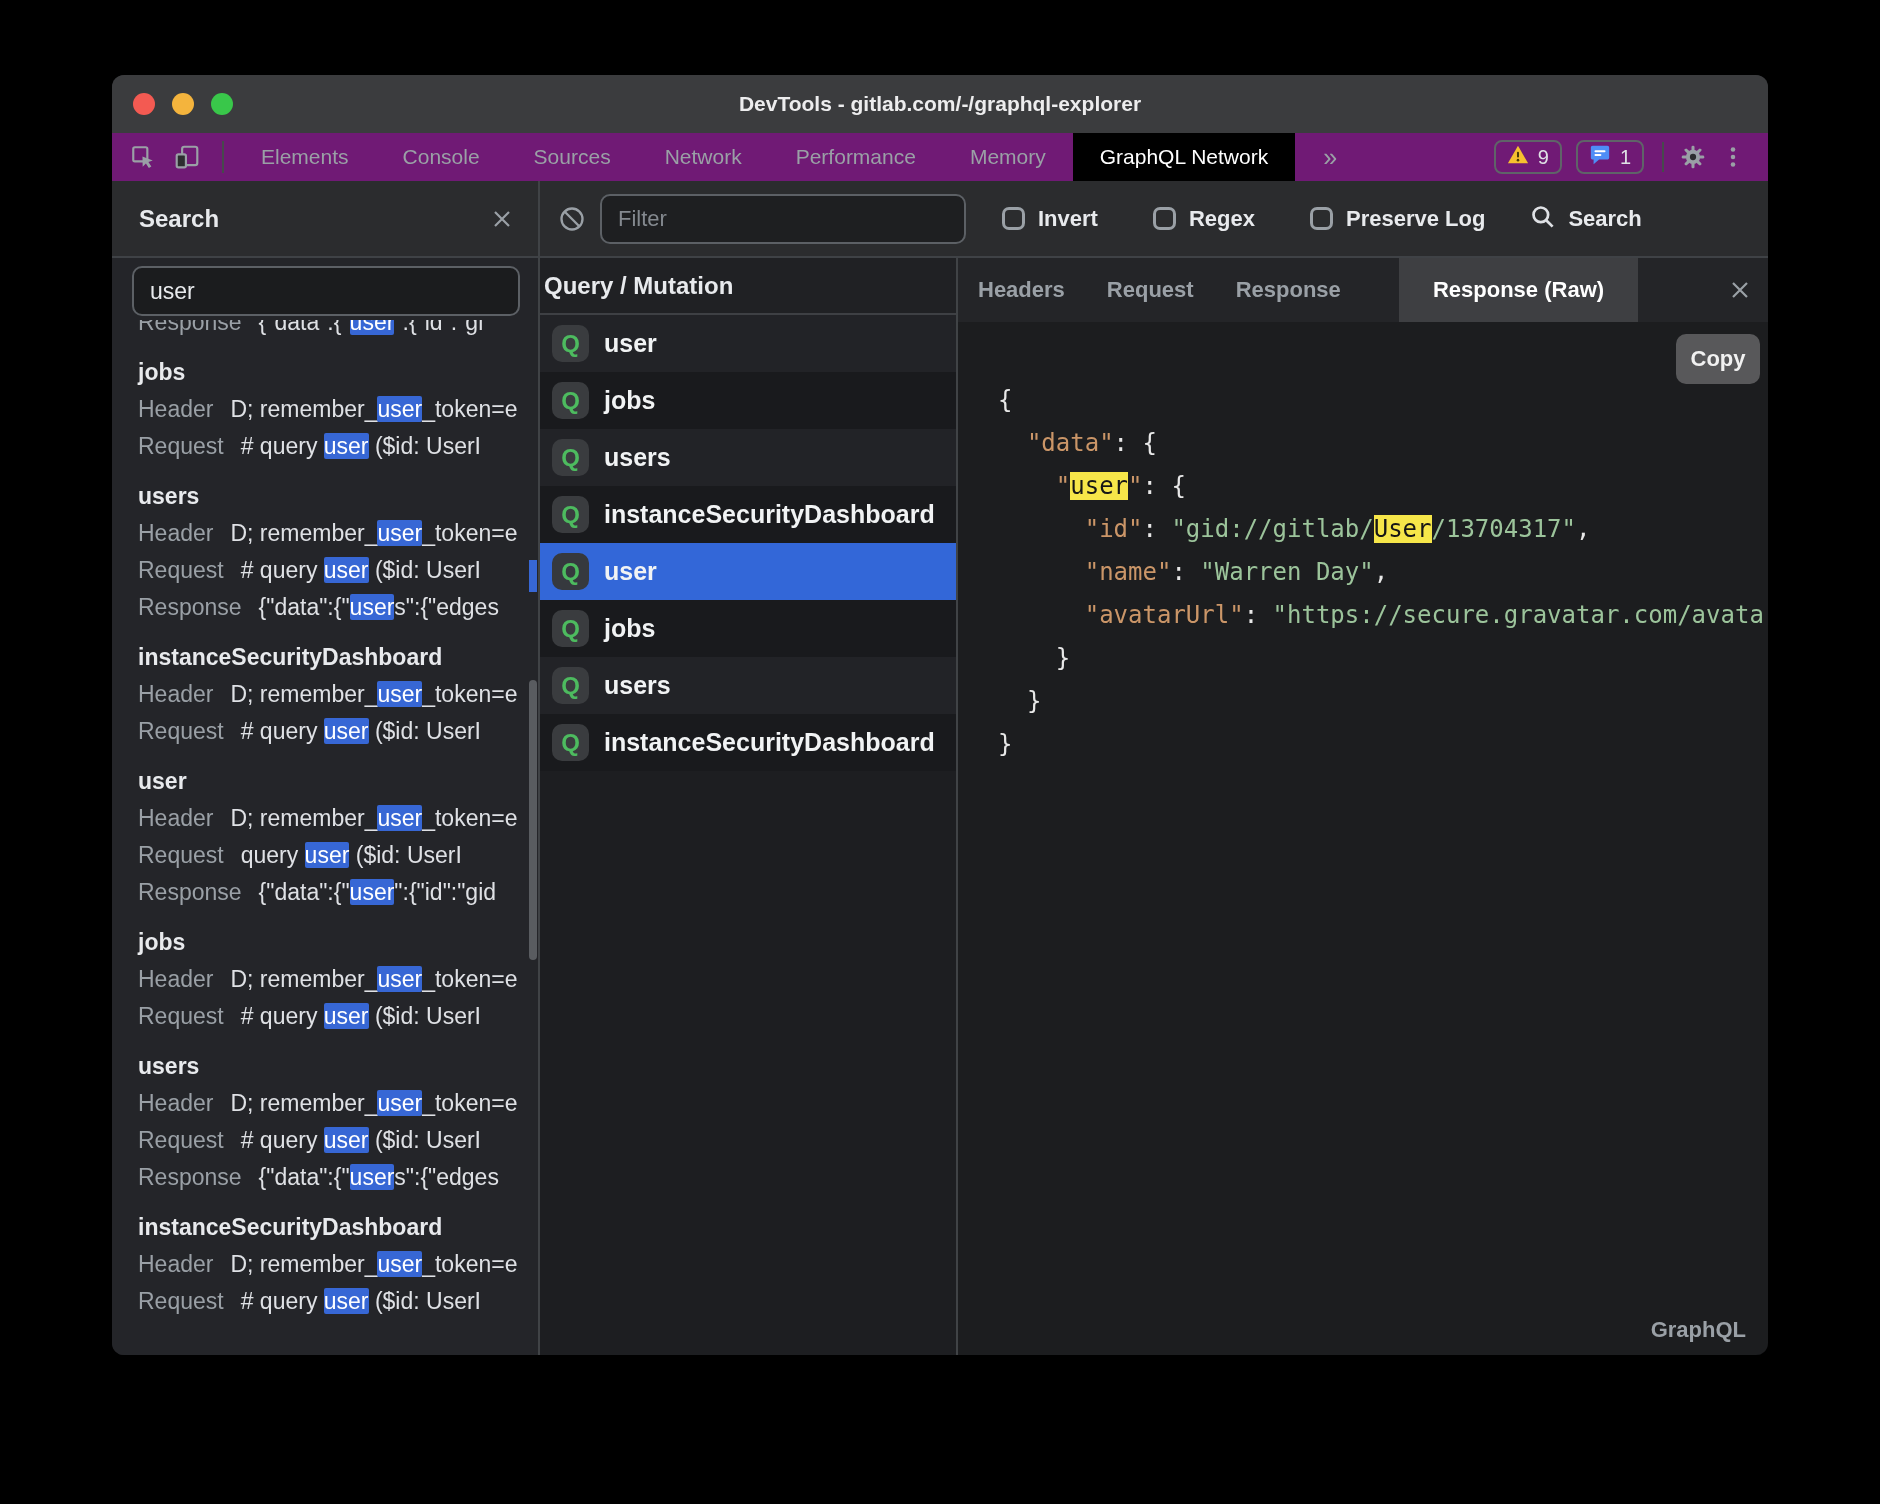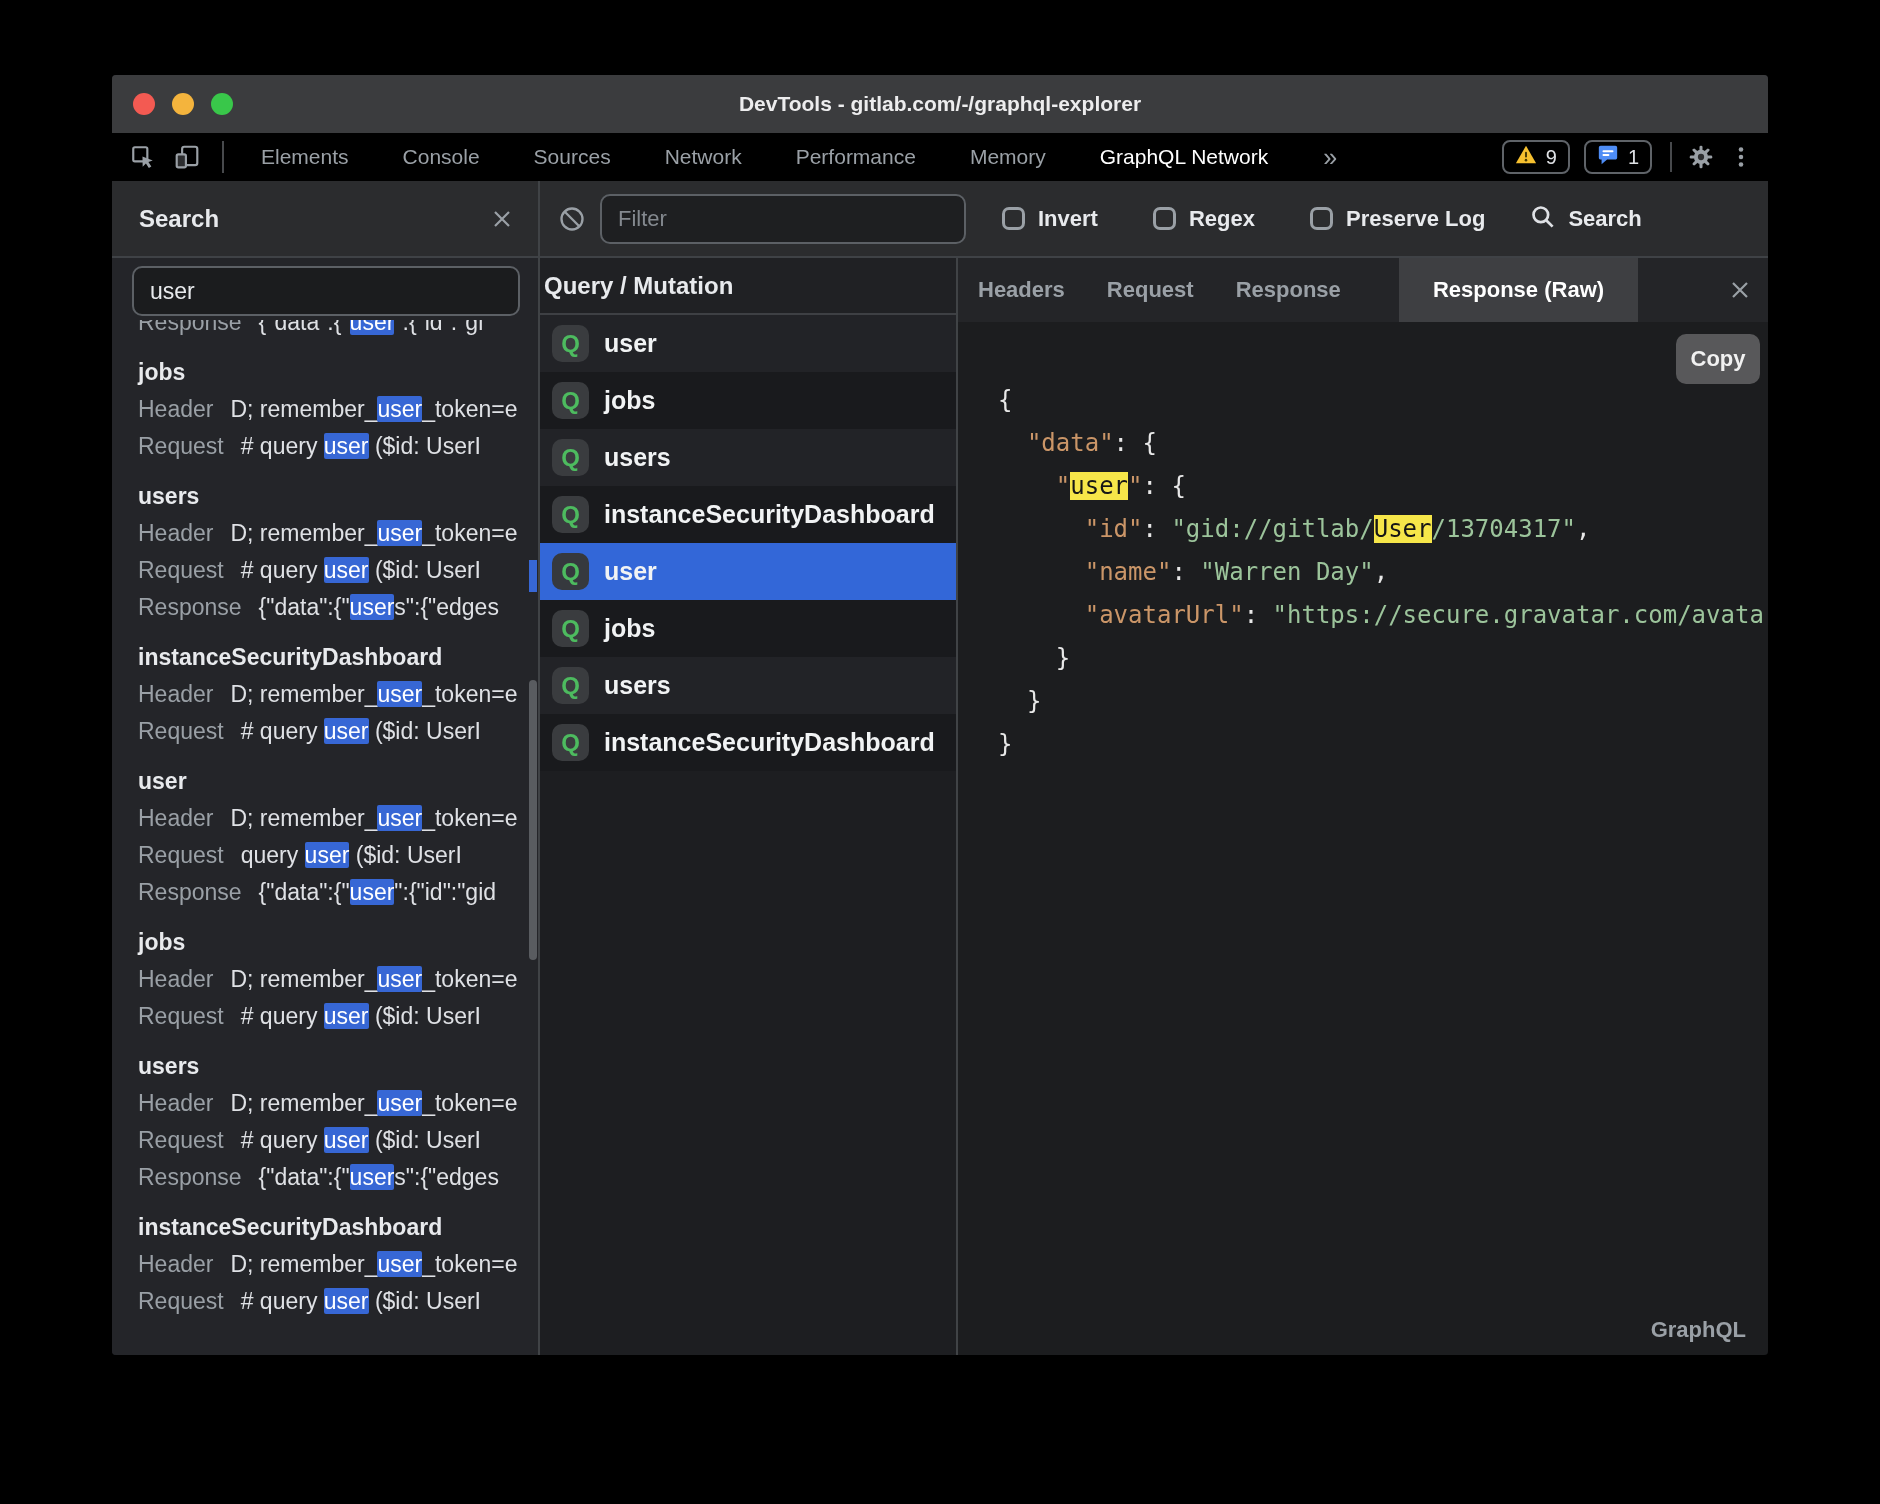--- a/index.html
+++ b/index.html
@@ -1,30 +1,30 @@
 <!DOCTYPE html>
 <html><head>
 <meta charset="utf-8">
 <style>
   html,body{margin:0;padding:0;background:#000;}
   body{width:1880px;height:1504px;overflow:hidden;font-family:"Liberation Sans",sans-serif;}
   .stage{position:relative;width:1880px;height:1504px;background:#000;}
-  .window{position:absolute;left:112px;top:75px;width:1656px;height:1280px;background:#202124;border-radius:4px;overflow:hidden;}
+  .window{position:absolute;left:112px;top:75px;width:1656px;height:1280px;background:#202124;border-radius:12px;overflow:hidden;}
 
   
   .titlebar{position:absolute;top:0;left:0;right:0;height:58px;background:#3b3c3e;}
   .lights{position:absolute;left:21px;top:18px;display:flex;gap:17px;}
   .light{width:22px;height:22px;border-radius:50%;}
   .light.red{background:#f35a52;}
   .light.yellow{background:#f4b43d;}
   .light.green{background:#39c74a;}
   .wtitle{position:absolute;left:220px;right:220px;top:0;height:58px;line-height:58px;text-align:center;color:#ededee;font-size:21px;font-weight:700;white-space:nowrap;}
 
   
-  .tabbar{position:absolute;top:58px;left:0;right:0;height:48px;background:#000000;display:flex;align-items:center;padding:0 12px 0 16px;box-sizing:border-box;}
+  .tabbar{position:absolute;top:58px;left:0;right:0;height:48px;background:#701a75;display:flex;align-items:center;padding:0 20px 0 16px;box-sizing:border-box;}
   .tb-icon{width:30px;height:30px;display:flex;align-items:center;justify-content:center;flex:none;}
   .tb-icon svg{width:26px;height:26px;}
   .mr14{margin-right:14px;}
   .mr10{margin-right:10px;}
   .vsep{width:2px;height:32px;background:#47494c;margin:0 10px;flex:none;}
   .vsep.tall{height:30px;margin:0 14px 0 4px;}
   .tabs{display:flex;height:100%;}
   .tab{height:100%;display:flex;align-items:center;padding:0 27px;color:#9aa0a6;font-size:21px;white-space:nowrap;}
   .tab.active{background:#000;color:#fff;}
   .chev{color:#9aa0a6;font-size:25px;padding:0 28px;}

